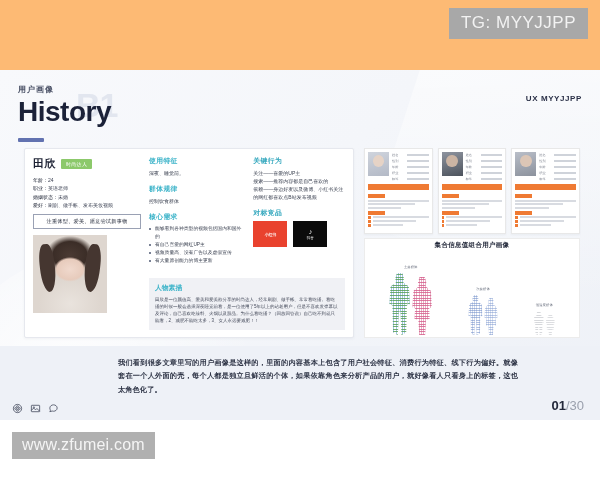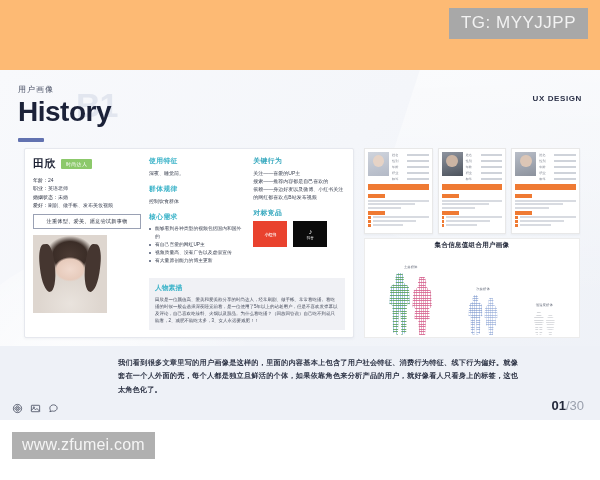--- a/index.html
+++ b/index.html
@@ -48,21 +48,21 @@
     position: absolute;
     right: -40px; top: -40px;
     width: 240px; height: 240px;
     background: linear-gradient(160deg, rgba(255,255,255,.7), rgba(236,240,248,0));
     transform: rotate(18deg);
   }
 
   
   .hdr { position: absolute; left: 18px; top: 14px; z-index: 4; }
   .hdr-kicker {
-    font-size: 8px; color: #4a5166; letter-spacing: 1px; margin-bottom: 2px;
+    font-size: 8px; color: #4a5166; letter-spacing: 1px; margin-bottom: 2px; font-weight: bold;
   }
   .hdr-title-wrap { position: relative; height: 34px; }
   .hdr-ghost {
     position: absolute; left: 58px; top: -9px;
     font-size: 34px; font-weight: 700; color: #e2e6ef;
     letter-spacing: -1px; line-height: 1; z-index: 1; user-select: none;
   }
   .hdr-title {
     position: relative; z-index: 2;
     font-size: 28px; font-weight: 700; color: #1b2138;
@@ -318,21 +318,21 @@
   <div class="slide">
 
     <div class="hdr">
       <div class="hdr-kicker">用户画像</div>
       <div class="hdr-title-wrap">
         <div class="hdr-ghost">B1</div>
         <div class="hdr-title">History</div>
       </div>
       <div class="hdr-rule"></div>
     </div>
-    <div class="hdr-right">UX DESIGN</div>
+    <div class="hdr-right">UX MYYJJPP</div>
 
     <div class="body-row">
 
       <div class="persona-card">
 
         <div class="pc-left">
           <div class="pc-name-row">
             <div class="pc-name">田欣</div>
             <div class="pc-badge">时尚达人</div>
           </div>

